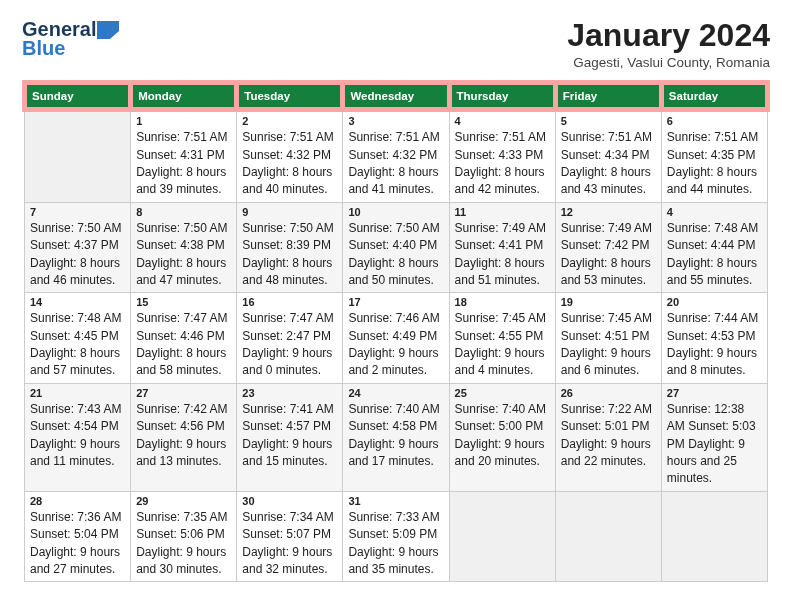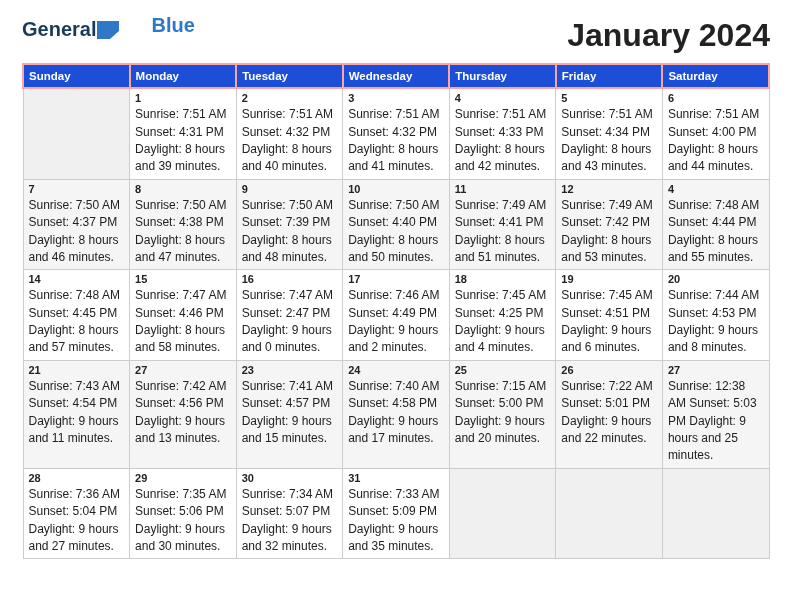--- a/index.html
+++ b/index.html
@@ -17,23 +17,22 @@
       background: #fff;
     }
     .header {
       display: flex;
       justify-content: space-between;
       align-items: flex-start;
       margin-bottom: 10px;
     }
     .logo {
       display: flex;
-      flex-direction: row;
+      flex-direction: column;
       align-items: flex-start;
-      gap: 32px;
     }
     .logo-row {
       display: flex;
       align-items: center;
     }
     .title-block {
       text-align: right;
     }
     .cal-title {
       font-size: 32px;
@@ -46,27 +45,27 @@
       font-size: 13.5px;
       color: #444;
       margin-top: 2px;
     }
     table {
       width: 100%;
       border-collapse: collapse;
       table-layout: fixed;
     }
     thead tr th {
-      background: #1d4ed8;
+      background: #15803d;
       color: #fff;
       font-size: 11.5px;
       font-weight: bold;
       padding: 5px 5px;
       text-align: left;
-      border: 2px solid #fca5a5;
+      border: 5px solid #fca5a5;
     }
     tbody tr td {
       border: 1px solid #ccc;
       vertical-align: top;
       padding: 3px 5px 3px 5px;
       font-size: 9.5px;
       color: #222;
       height: 82px;
       background: #fff;
     }
@@ -97,20 +96,21 @@
       <div class="logo-row">
         <span style="font-size:20px;font-weight:bold;color:#1a3a5c;">General</span>
         <svg width="22" height="18" viewBox="0 0 22 18" style="margin-left:1px;margin-top:0px;">
           <polygon points="0,0 22,0 22,10 13,18 0,18" fill="#2e78c7"></polygon>
         </svg>
       </div>
       <span style="font-size:20px;font-weight:bold;color:#2e78c7;margin-top:-4px;">Blue</span>
     </div>
     <div class="title-block">
       <div class="cal-title">January 2024</div>
+      <div class="cal-subtitle">Gagesti, Vaslui County, Romania</div>
     </div>
   </div>
 
   <table>
     <thead>
       <tr>
 
       <th>Sunday</th>
           <th>Monday</th>
           <th>Tuesday</th>
@@ -155,21 +155,21 @@
           <td>
             <span class="day-num">5</span>
             <div class="day-info">Sunrise: 7:51 AM
 Sunset: 4:34 PM
 Daylight: 8 hours
 and 43 minutes.</div>
           </td>
           <td>
             <span class="day-num">6</span>
             <div class="day-info">Sunrise: 7:51 AM
-Sunset: 4:00 PM
+Sunset: 4:35 PM
 Daylight: 8 hours
 and 44 minutes.</div>
           </td>
         </tr>
         <tr>
           <td>
             <span class="day-num">7</span>
             <div class="day-info">Sunrise: 7:50 AM
 Sunset: 4:37 PM
 Daylight: 8 hours
@@ -178,21 +178,21 @@
           <td>
             <span class="day-num">8</span>
             <div class="day-info">Sunrise: 7:50 AM
 Sunset: 4:38 PM
 Daylight: 8 hours
 and 47 minutes.</div>
           </td>
           <td>
             <span class="day-num">9</span>
             <div class="day-info">Sunrise: 7:50 AM
-Sunset: 7:39 PM
+Sunset: 8:39 PM
 Daylight: 8 hours
 and 48 minutes.</div>
           </td>
           <td>
             <span class="day-num">10</span>
             <div class="day-info">Sunrise: 7:50 AM
 Sunset: 4:40 PM
 Daylight: 8 hours
 and 50 minutes.</div>
           </td>
@@ -243,21 +243,21 @@
           <td>
             <span class="day-num">17</span>
             <div class="day-info">Sunrise: 7:46 AM
 Sunset: 4:49 PM
 Daylight: 9 hours
 and 2 minutes.</div>
           </td>
           <td>
             <span class="day-num">18</span>
             <div class="day-info">Sunrise: 7:45 AM
-Sunset: 4:25 PM
+Sunset: 4:55 PM
 Daylight: 9 hours
 and 4 minutes.</div>
           </td>
           <td>
             <span class="day-num">19</span>
             <div class="day-info">Sunrise: 7:45 AM
 Sunset: 4:51 PM
 Daylight: 9 hours
 and 6 minutes.</div>
           </td>
@@ -293,21 +293,21 @@
           </td>
           <td>
             <span class="day-num">24</span>
             <div class="day-info">Sunrise: 7:40 AM
 Sunset: 4:58 PM
 Daylight: 9 hours
 and 17 minutes.</div>
           </td>
           <td>
             <span class="day-num">25</span>
-            <div class="day-info">Sunrise: 7:15 AM
+            <div class="day-info">Sunrise: 7:40 AM
 Sunset: 5:00 PM
 Daylight: 9 hours
 and 20 minutes.</div>
           </td>
           <td>
             <span class="day-num">26</span>
             <div class="day-info">Sunrise: 7:22 AM
 Sunset: 5:01 PM
 Daylight: 9 hours
 and 22 minutes.</div>

